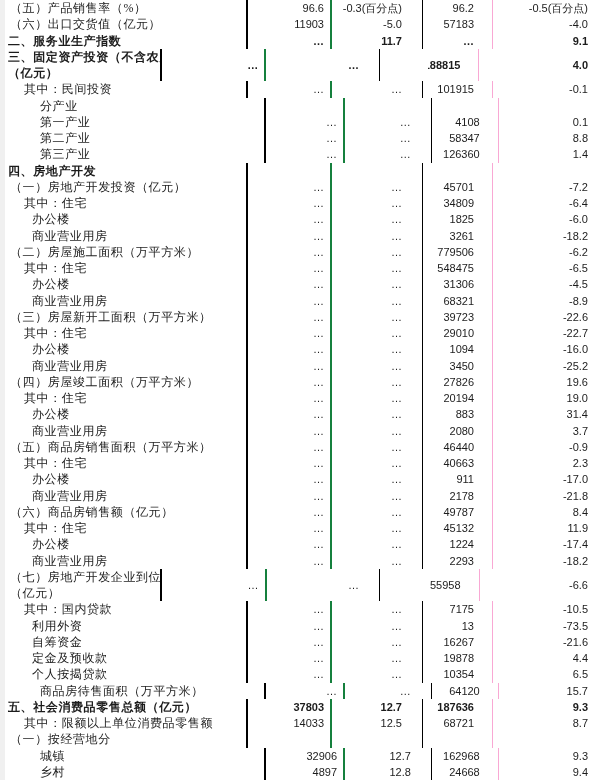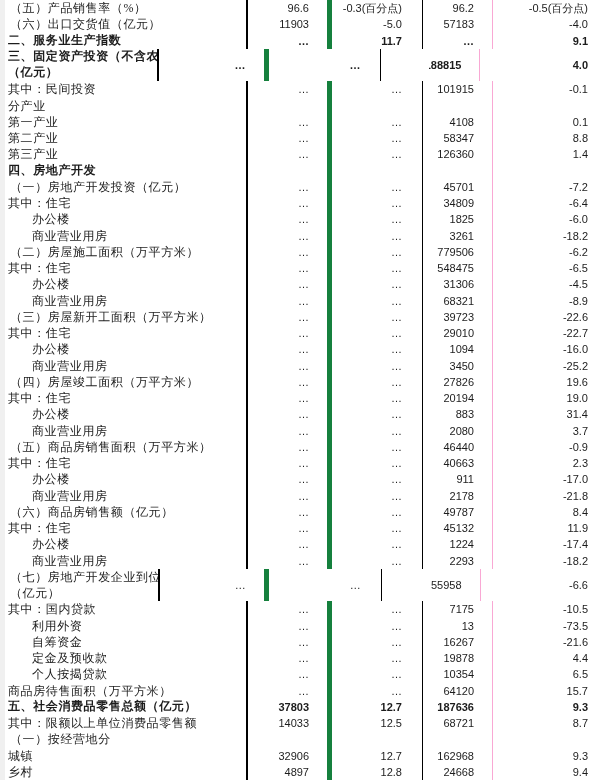--- a/index.html
+++ b/index.html
@@ -9,36 +9,36 @@
   }
   #gutter{
     position:absolute;left:0;top:0;width:5px;height:780px;background:#f0f0f0;z-index:2;
   }
   #table{width:600px;height:780px;}
   .row{display:flex;height:16.25px;}
   .row.dbl{height:32.5px;gap:48px;}
   .row.bold{font-weight:700;}
   .c{box-sizing:border-box;height:100%;display:flex;align-items:center;overflow:hidden;}
   .c0{width:248px;border-right:2px solid #000;flex-direction:column;align-items:flex-start;justify-content:center;}
-  .c1{width:84px; border-right:5px solid #15803d;justify-content:flex-end;padding-right:18px;}
+  .c1{width:84px; border-right:2px solid #15803d;justify-content:flex-end;padding-right:6px;}
   .c2{width:91px; border-right:1px solid #000;justify-content:flex-end;padding-right:20px;}
   .c3{width:70px; border-right:1px solid #f9a8d4;justify-content:flex-end;padding-right:18px;}
   .c4{width:107px;justify-content:flex-end;padding-right:12px;}
   .lbl{
     display:block;line-height:16.25px;white-space:nowrap;
     font-size:12px;letter-spacing:0.6px;
   }
   .num{
     font-family:"Liberation Sans", sans-serif;
     font-size:11px;white-space:nowrap;
   }
-  .ind-section{padding-left:8px;font-family:Liberation Mono, monospace;}
+  .ind-section{padding-left:8px;}
   .ind-paren{padding-left:10px;}
-  .ind-qizhong{padding-left:8px;}
-  .ind-plain{padding-left:8px;}
+  .ind-qizhong{padding-left:24px;}
+  .ind-plain{padding-left:8px;margin-left:32px;}
   .ind-sub{padding-left:32px;}
 </style>
 </head>
 <body>
 
 <div id="gutter"></div>
 
 <div id="table">
     <div class="row">
     <div class="c c0 ind-paren">

